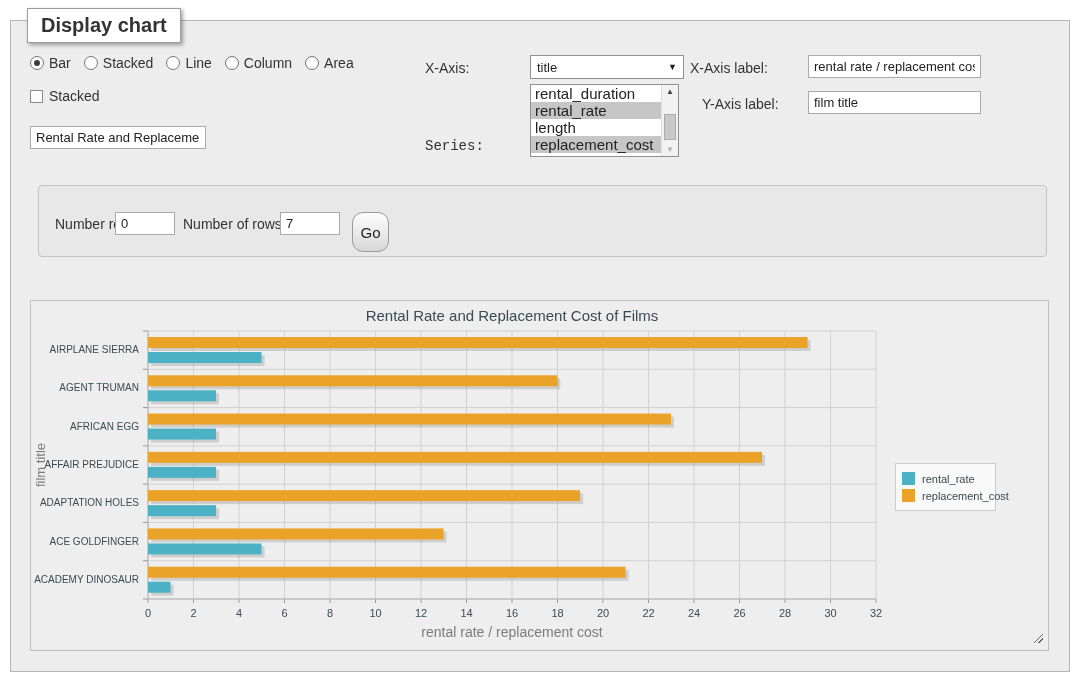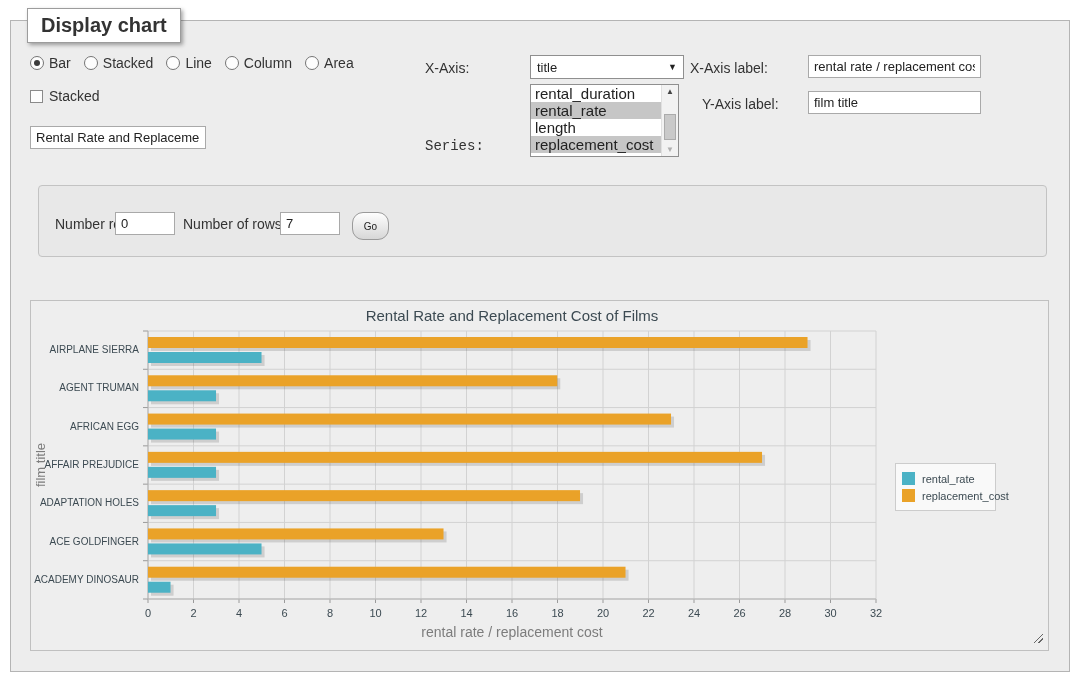--- a/index.html
+++ b/index.html
@@ -81,24 +81,24 @@
     position:absolute; left:2px; top:29px; width:12px; height:26px;
     background:#c9c9c9; border:1px solid #ababab;
   }
 
   .rows-panel {
     left:38px; top:185px; width:1009px; height:72px;
     background:#e8e8e8; border:1px solid #c3c3c3; border-radius:4px;
   }
 
   .go-btn {
-    left:352px; top:212px; width:37px; height:28px;
+    left:352px; top:212px; width:37px; height:40px;
     border:1px solid #9a9a9a; border-radius:11px;
     background:linear-gradient(#fefefe,#d7d7d7);
-    font-family:"Liberation Sans",sans-serif; font-size:10px; color:#222;
+    font-family:"Liberation Sans",sans-serif; font-size:15px; color:#222;
     position:absolute; padding:0; cursor:pointer;
   }
 
   .chart-panel {
     left:30px; top:300px; width:1019px; height:351px;
     background:#eeeeee; border:1px solid #c0c0c0;
   }
   .chart-panel svg { display:block; }
 
   .legend-box {

